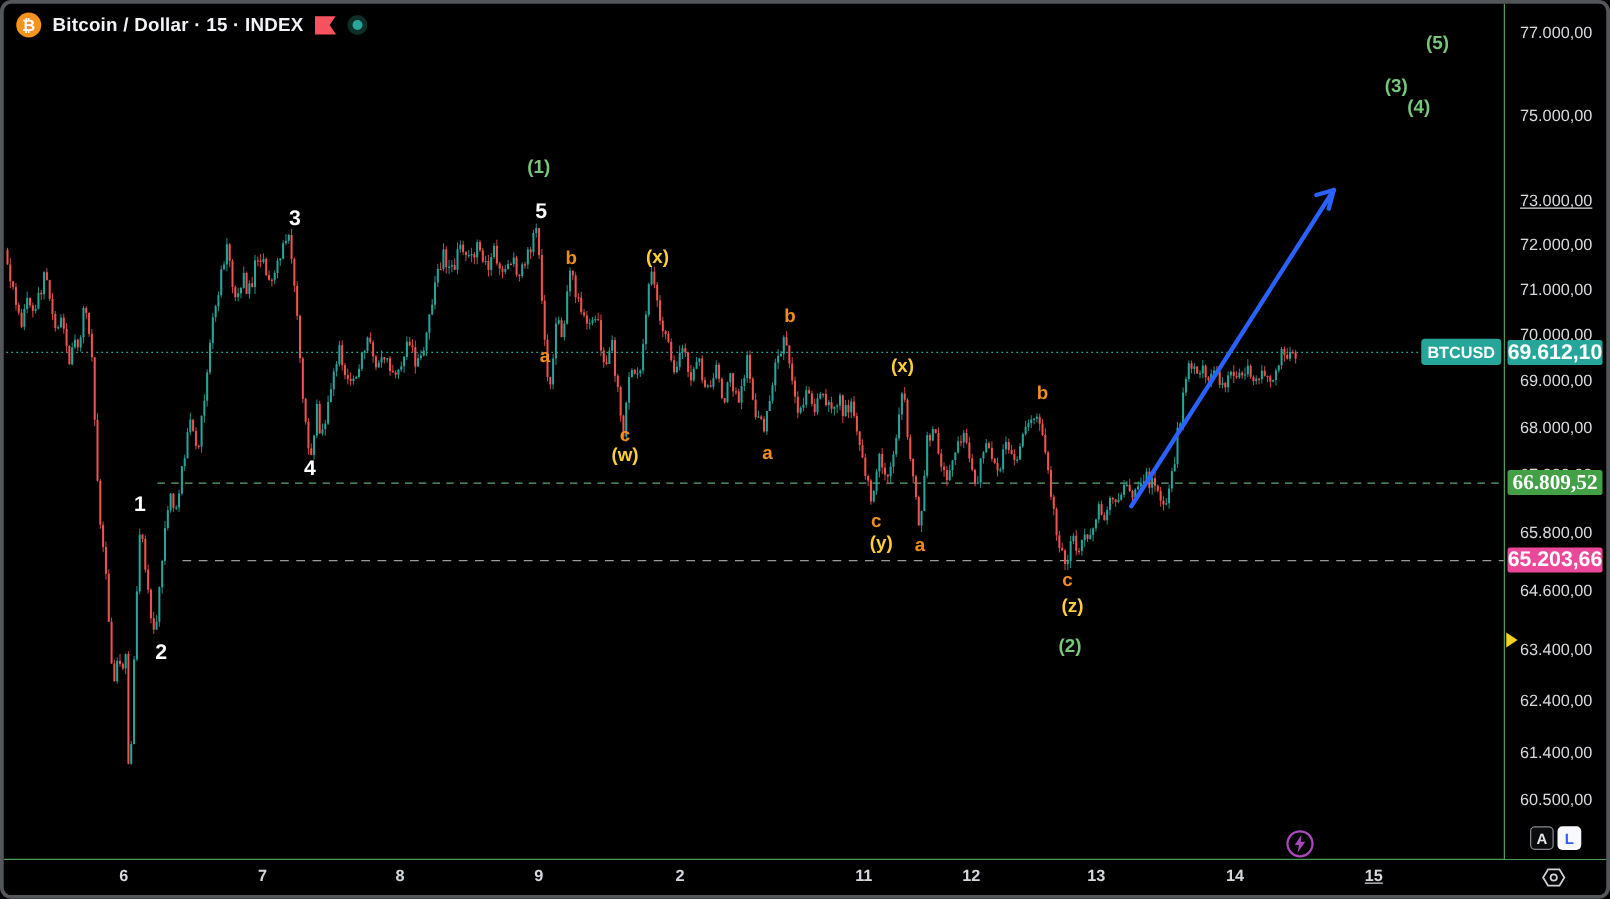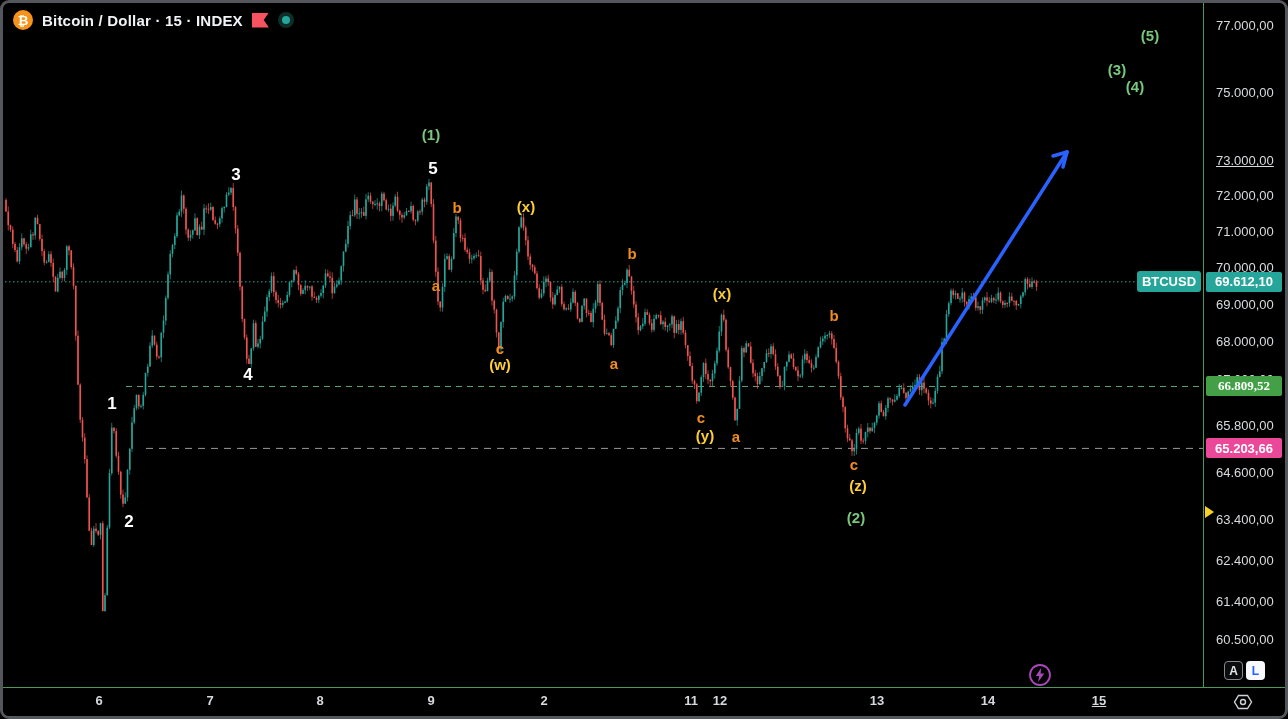--- a/index.html
+++ b/index.html
@@ -20,21 +20,21 @@
     font-size:13px;display:flex;align-items:center;justify-content:center;}
   .sym-title{color:#f1f3f6;font-size:15px;font-weight:700;letter-spacing:.2px;}
   .flag{width:17px;height:15px;background:#f7525f;
     clip-path:polygon(0 0,100% 0,70% 50%,100% 100%,0 100%);}
   .status-dot{width:16px;height:16px;border-radius:50%;background:#0e2f28;display:flex;
     align-items:center;justify-content:center;}
   .status-dot .inner{width:8px;height:8px;border-radius:50%;background:#26a69a;}
   
   .price-axis{position:absolute;left:1201px;top:0;width:81px;height:684px;background:#000;z-index:10;}
   .ptick{position:absolute;left:12px;color:#d8dadd;font-size:13px;white-space:nowrap;}
-  .tag{position:absolute;color:#fff;font-weight:700;font-size:13px;display:flex;align-items:center;
+  .tag{position:absolute;color:#fff;font-weight:700;font-size:17px;display:flex;align-items:center;
     justify-content:center;border-radius:2px;z-index:12;}
   .tag.axisbox{left:2px;width:76px;height:20px;}
   .tag.teal{background:#26a69a;}
   .tag.green{background:#43a047;}
   .tag.gray{background:#ec4899;}
   .btcusd-tag{position:absolute;left:1134px;width:64px;height:21px;background:#26a69a;color:#fff;
     font-weight:700;font-size:13px;display:flex;align-items:center;justify-content:center;
     border-radius:3px;z-index:12;}
   .y-marker{position:absolute;left:1202px;width:0;height:0;border-left:9px solid #f8d327;
     border-top:6px solid transparent;border-bottom:6px solid transparent;z-index:11;}
@@ -1064,21 +1064,21 @@
   <div class="y-marker" id="y-marker" style="top: 503px;"></div>
 
   <div class="time-axis">
     <div id="time-ticks">
         <div class="ttick" style="left: 96px;">6</div>
         <div class="ttick" style="left: 207px;">7</div>
         <div class="ttick" style="left: 317px;">8</div>
         <div class="ttick" style="left: 428px;">9</div>
         <div class="ttick" style="left: 541px;">2</div>
         <div class="ttick" style="left: 688px;">11</div>
-        <div class="ttick" style="left: 717px;">12</div>
+        <div class="ttick" style="left: 774px;">12</div>
         <div class="ttick" style="left: 874px;">13</div>
         <div class="ttick" style="left: 985px;">14</div>
         <div class="ttick" style="left: 1096px; text-decoration: underline;">15</div>
       </div>
     <div class="hex-icon">
       <svg width="20" height="16" viewBox="0 0 20 16">
         <polygon points="5.5,1.5 14.5,1.5 18.5,8 14.5,14.5 5.5,14.5 1.5,8" fill="none" stroke="#cfd3d8" stroke-width="1.4"></polygon>
         <circle cx="10" cy="8" r="2.5" fill="none" stroke="#cfd3d8" stroke-width="1.4"></circle>
       </svg>
     </div>

